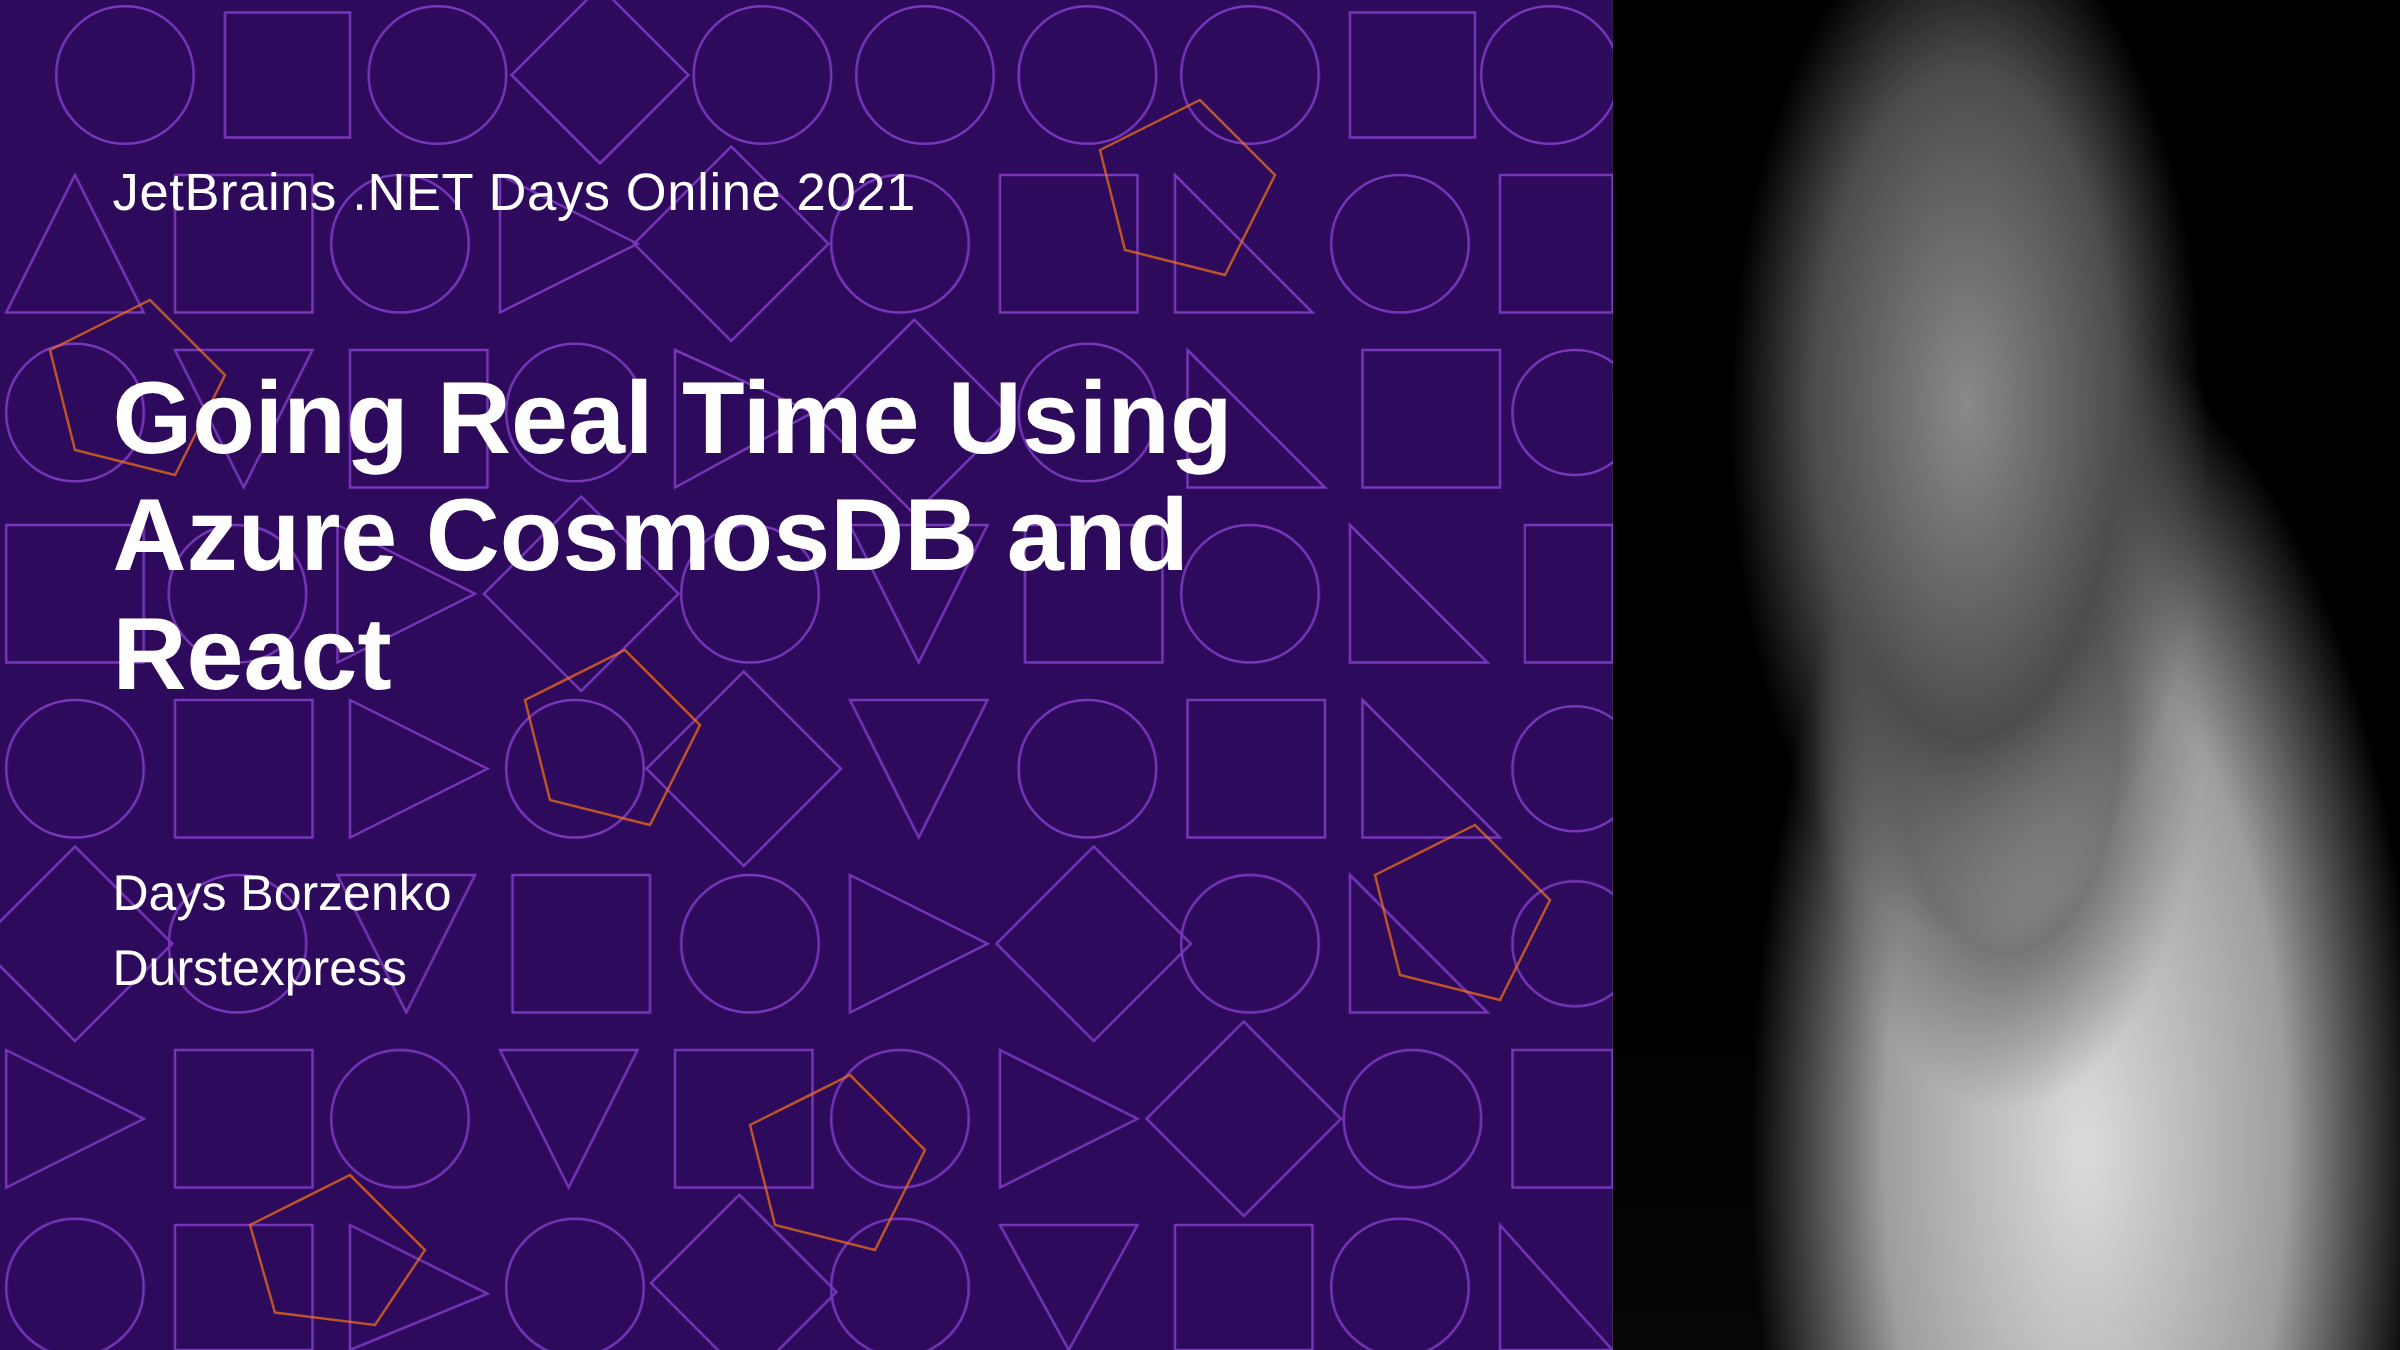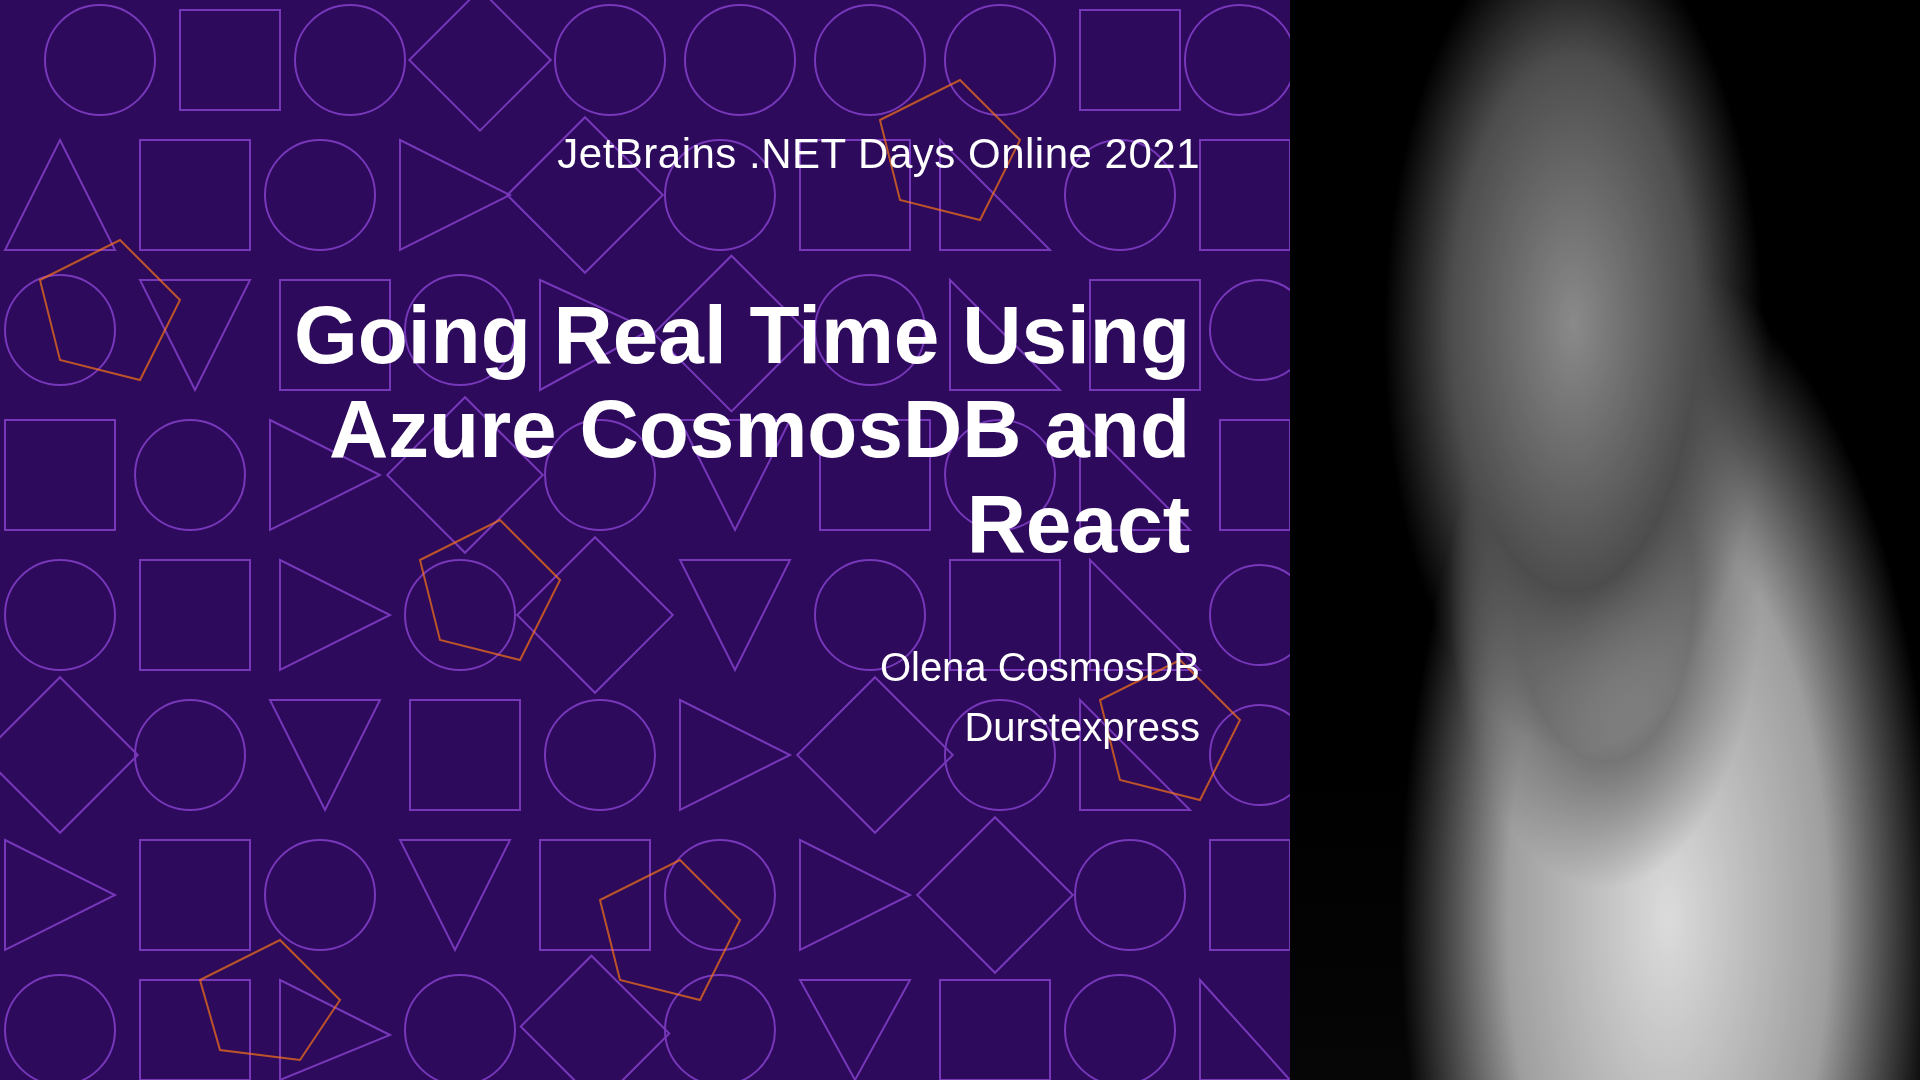--- a/index.html
+++ b/index.html
@@ -13,21 +13,20 @@
       height: 1080px;
       overflow: hidden;
       font-family: -apple-system, BlinkMacSystemFont, 'Segoe UI', Helvetica, Arial, sans-serif;
     }
     
     .slide {
       width: 100%;
       height: 100%;
       display: flex;
       background: #d946ef;
-      text-align: right;
     }
     
     .content-area {
       flex: 1;
       position: relative;
       background: #2d0a5c;
       padding: 130px 90px;
       display: flex;
       flex-direction: column;
       overflow: hidden;
@@ -54,21 +53,21 @@
       font-weight: 400;
       margin-bottom: 110px;
       letter-spacing: 0.5px;
     }
     
     .talk-title {
       color: #ffffff;
       font-size: 82px;
       font-weight: 700;
       line-height: 1.15;
-      margin-bottom: 66px;
+      margin-bottom: 114px;
       max-width: 1100px;
     }
     
     .speaker-info {
       color: #ffffff;
       font-size: 40px;
       font-weight: 400;
       line-height: 1.5;
     }
     
@@ -193,21 +192,21 @@
         <polygon points="1100,700 1180,660 1240,720 1200,800 1120,780"></polygon>
         <polygon points="600,900 680,860 740,920 700,1000 620,980"></polygon>
         <polygon points="200,980 280,940 340,1000 300,1060 220,1050"></polygon>
       </g>
     </svg>
 
     <div class="text-content">
       <div class="event-label">JetBrains .NET Days Online 2021</div>
       <div class="talk-title">Going Real Time Using Azure CosmosDB and React</div>
       <div class="speaker-info">
-        <div>Olena CosmosDB</div>
+        <div>Days Borzenko</div>
         <div>Durstexpress</div>
       </div>
     </div>
   </div>
 
   <div class="photo-area">
     <div class="photo-placeholder"></div>
   </div>
 </div>
 

